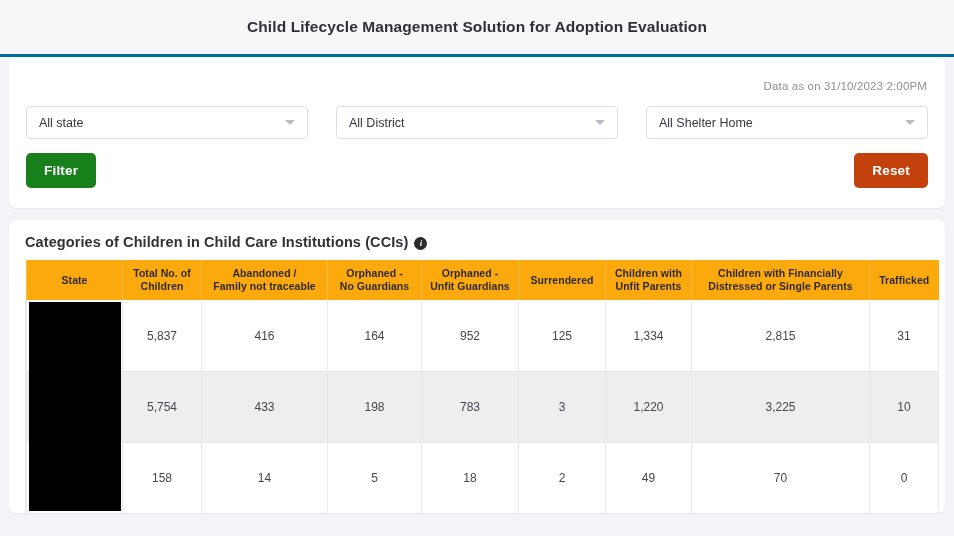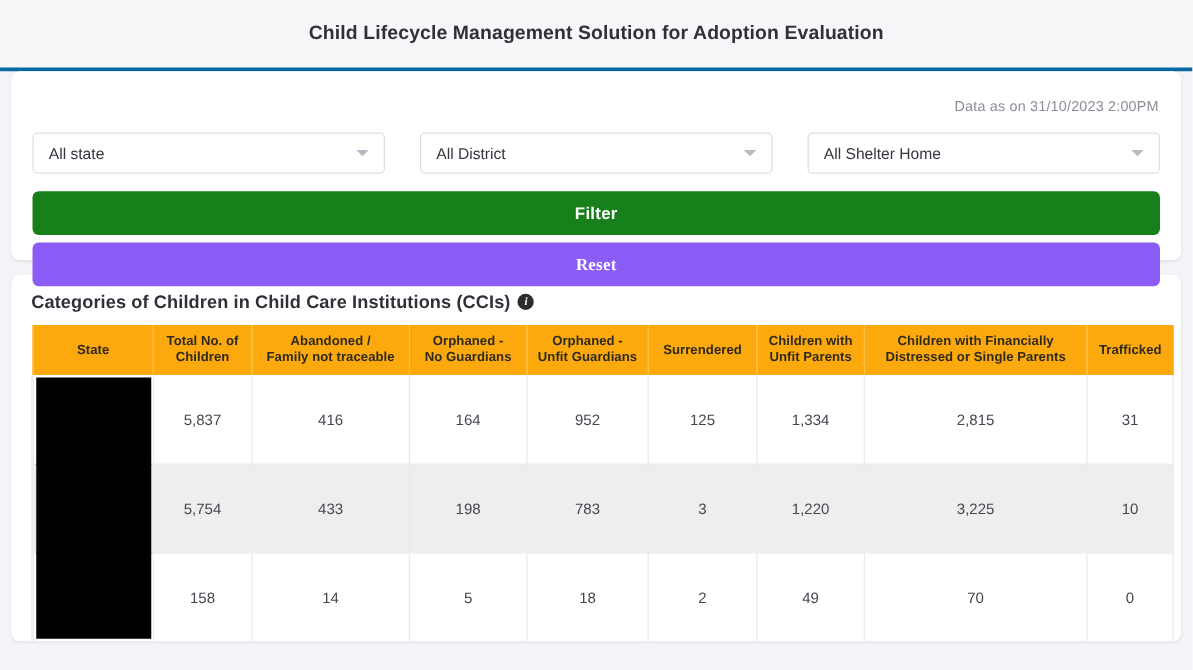--- a/index.html
+++ b/index.html
@@ -84,52 +84,51 @@
     border-right: 5px solid transparent;
     border-top: 5px solid #b6bac4;
     margin-right: 2px;
   }
 
   .buttons-row {
     display: flex;
     justify-content: space-between;
     gap: 6px;
     margin-top: 14px;
-    flex-direction: column;
   }
   .btn {
     border: none;
     border-radius: 5px;
     height: 35px;
     min-width: 64px;
     padding: 0 18px;
     color: #fff;
     font-size: 13.5px;
     font-weight: 600;
     font-family: "Liberation Sans", sans-serif;
     cursor: pointer;
     letter-spacing: .2px;
   }
   .btn-filter { background: #17801a; }
-  .btn-reset  { background: #8b5cf6; font-family: Liberation Serif, serif; }
+  .btn-reset  { background: #c2410c; }
 
   
   .table-card {
     margin-top: 12px;
     padding: 14px 16px 16px 16px;
     height: 293px;
     overflow: hidden;
   }
   .table-title {
     font-size: 14.5px;
     font-weight: 700;
     color: #2e3138;
     margin-bottom: 10px;
     display: flex;
-    align-items: flex-start;
+    align-items: center;
     gap: 6px;
     letter-spacing: .1px;
   }
   .info-icon {
     display: inline-flex;
     align-items: center;
     justify-content: center;
     width: 13px; height: 13px;
     border-radius: 50%;
     background: #2b2b2b;

